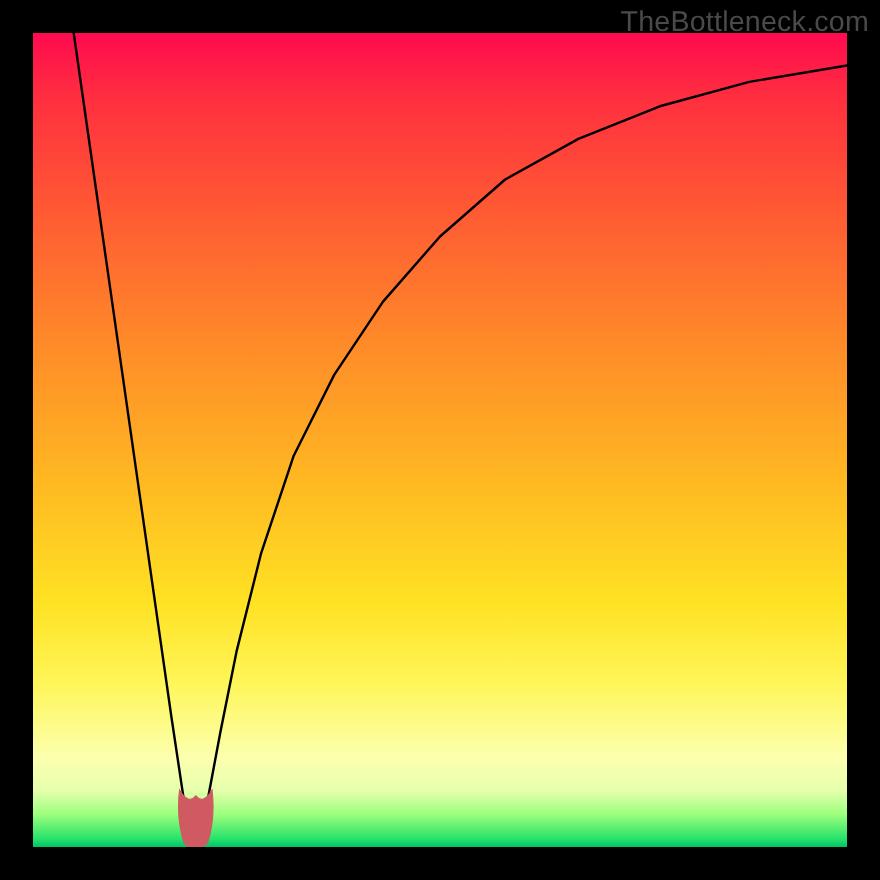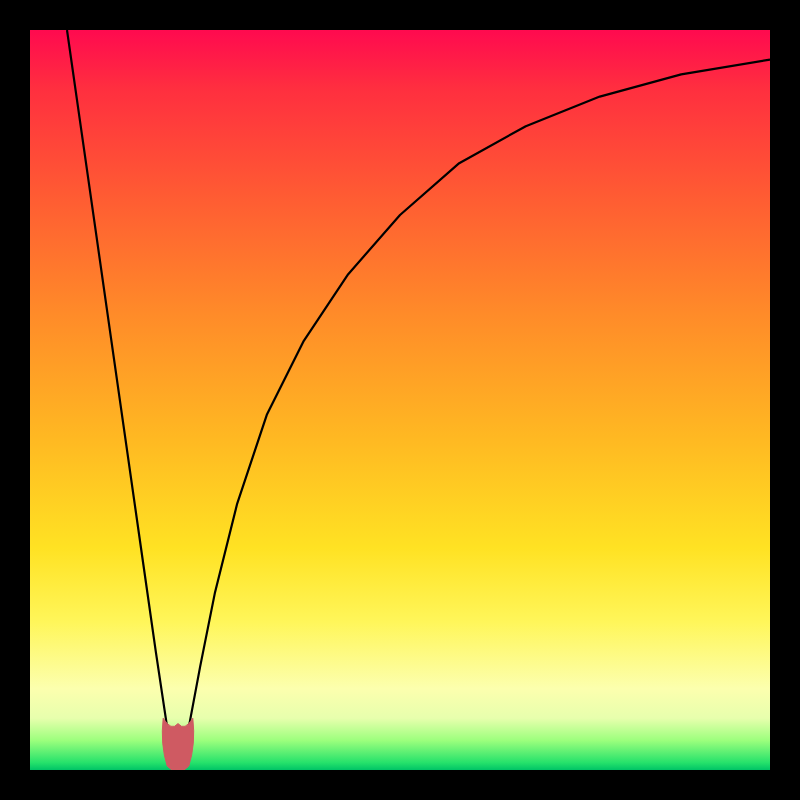--- a/index.html
+++ b/index.html
@@ -70,20 +70,21 @@
     fill: #cf5a62;
     stroke: #cf5a62;
     stroke-width: 1;
   }
 </style>
 </head>
 <body>
 
 <div class="frame">
 
+  <div class="watermark">TheBottleneck.com</div>
 
   <div class="plot-area">
     <div class="gradient-bg"></div>
 
     <svg class="curve" viewBox="0 0 740 740" preserveAspectRatio="none">
 
       <path class="line" d="M37.0 0.0 L51.8 103.6 L66.6 207.2 L81.4 310.8 L96.2 414.4 L111.0 518.0 L125.8 621.6 L136.9 695.6 L148.0 740.0 L159.1 695.6 L170.2 636.4 L185.0 562.4 L207.2 473.6 L236.8 384.8 L273.8 310.8 L318.2 244.2 L370.0 185.0 L429.2 133.2 L495.8 96.2 L569.8 66.6 L651.2 44.4 L740.0 29.6"></path>
 
       <path class="blob" d="M 133.2 688.2
      Q 130.2 714.1 137.2 736.0

